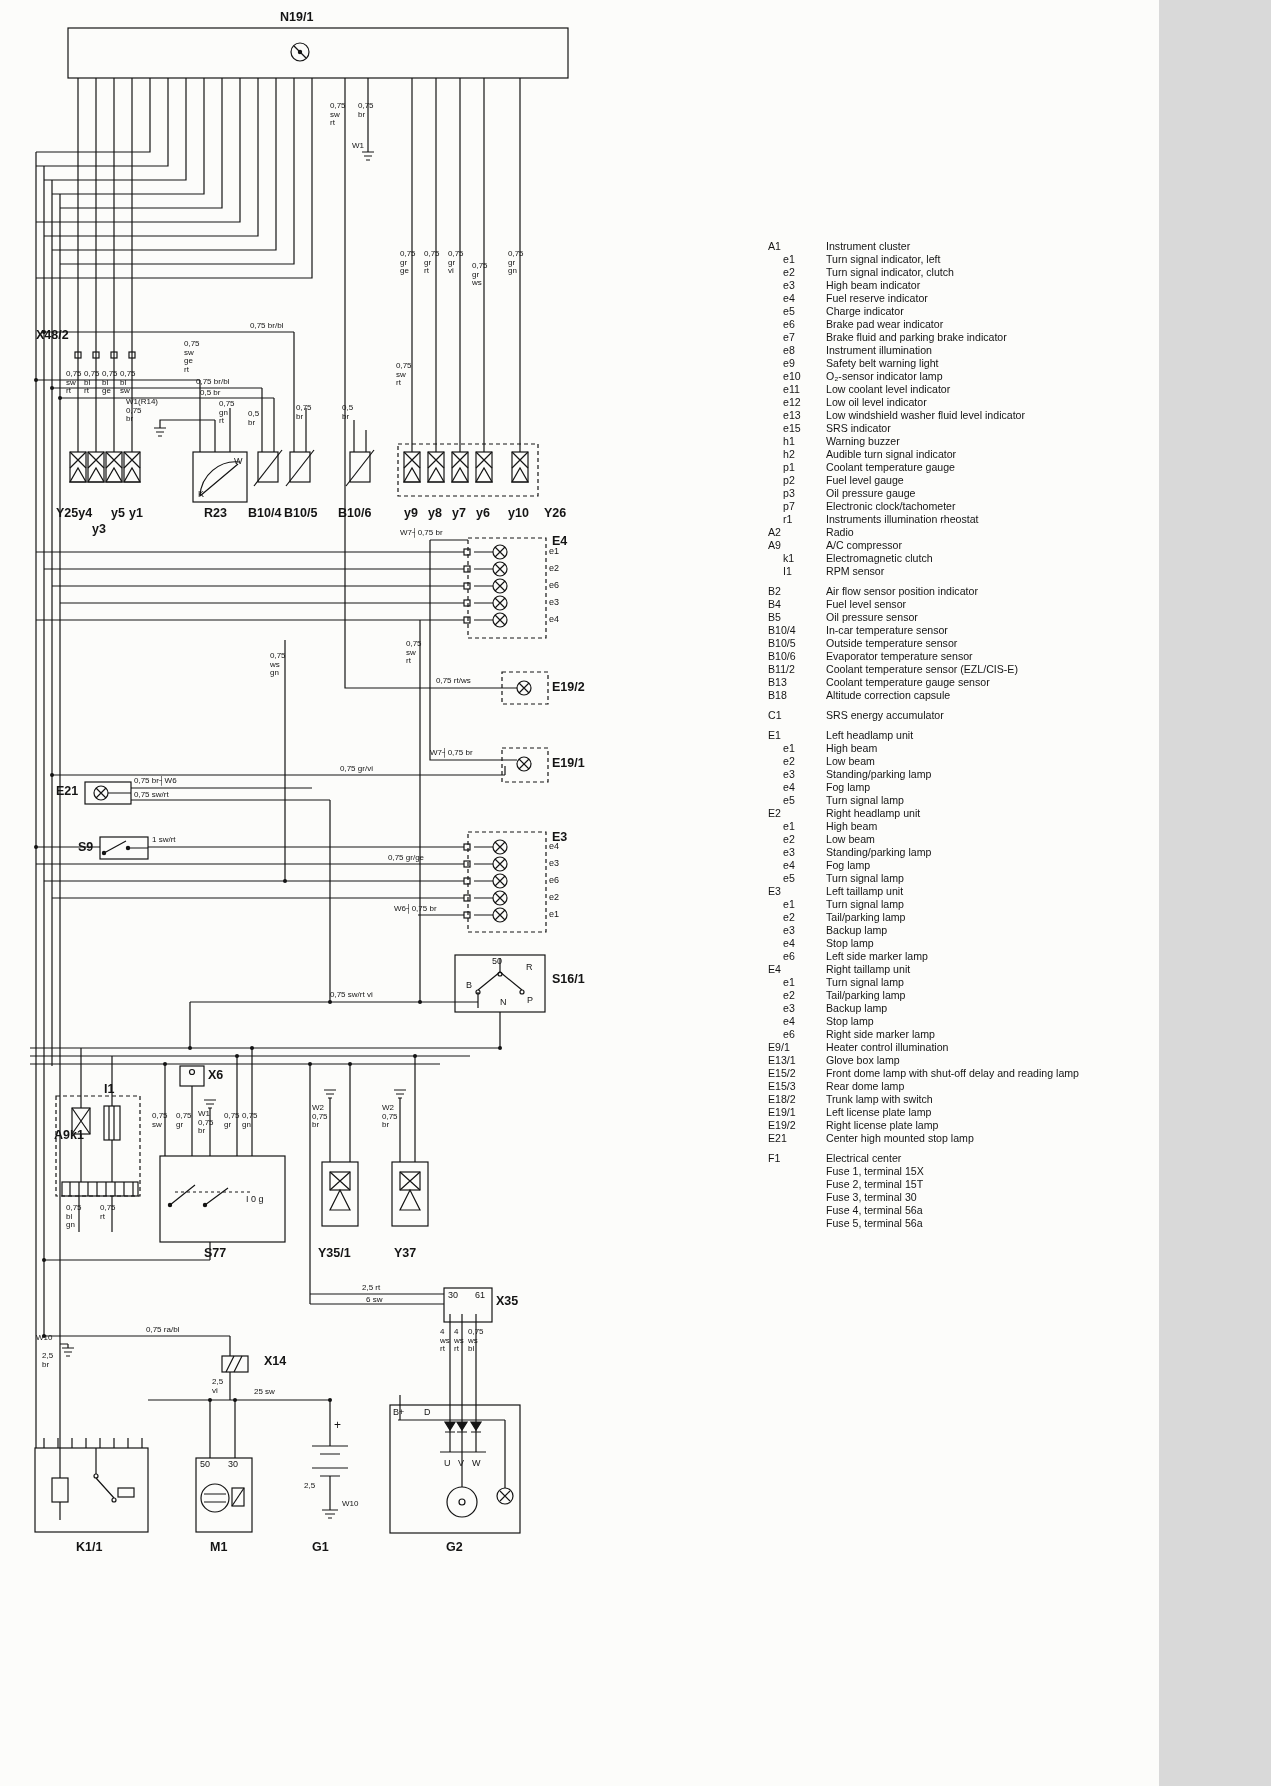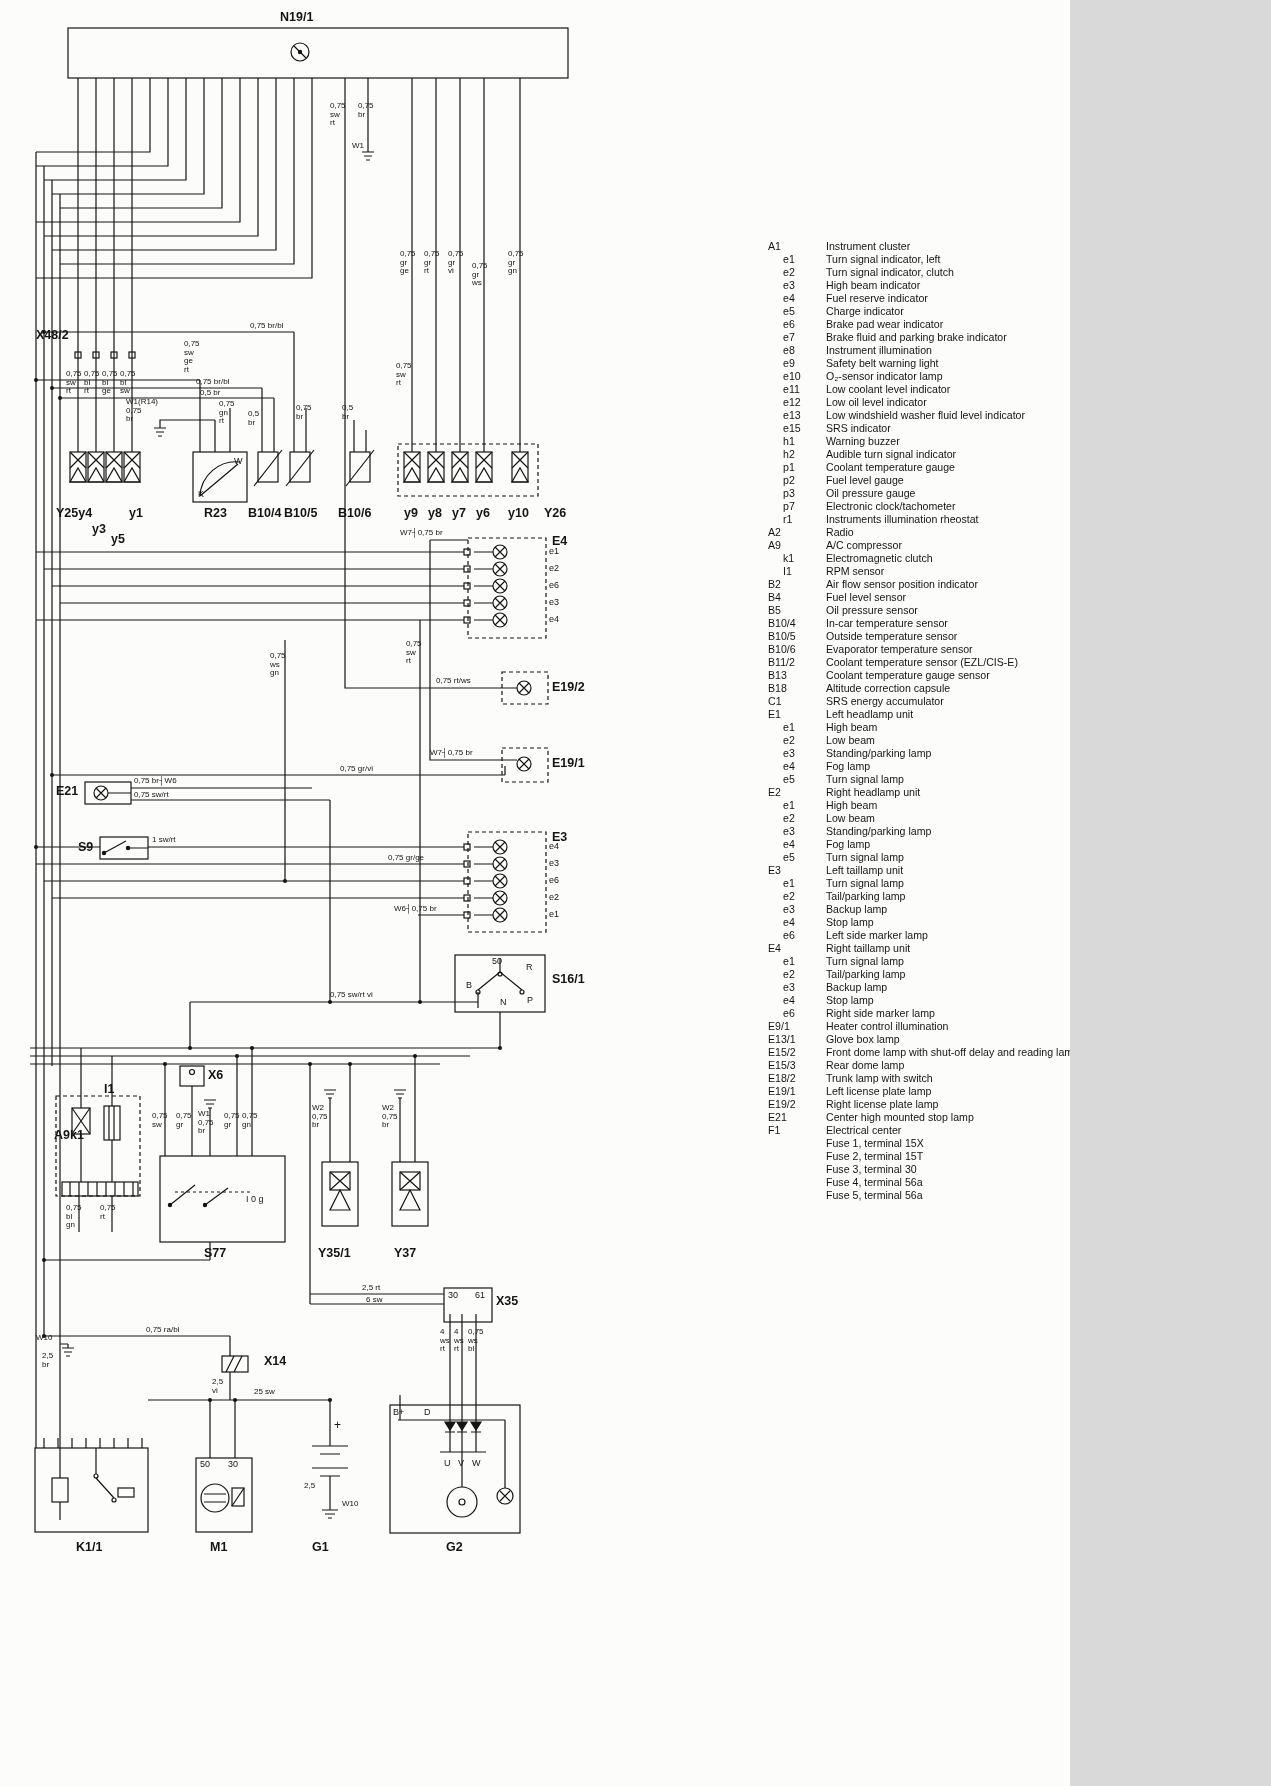--- a/index.html
+++ b/index.html
@@ -1,25 +1,25 @@
 <!DOCTYPE html>
 <html><head>
 <meta charset="utf-8">
 <style>
   html,body{margin:0;padding:0;background:#d9d9d9}
-  .page{position:relative;width:1070px;height:1786px;background:#fcfcfa;color:#141414;
+  .page{position:relative;width:1159px;height:1786px;background:#fcfcfa;color:#141414;
         font-family:"Liberation Sans",sans-serif;overflow:hidden}
   .diagram{position:absolute;left:0;top:0;width:660px;height:1786px}
   svg{position:absolute;left:0;top:0}
   .lbl{position:absolute;white-space:pre-line;font-size:8px;line-height:8.6px;color:#141414}
   .cl{position:absolute;font-weight:bold;font-size:12.5px;white-space:nowrap}
   .sl{position:absolute;font-size:9px;white-space:nowrap}
   .legend{position:absolute;left:768px;top:240px;width:412px;font-size:10.6px;line-height:13px}
   .lrow{display:flex}
-  .lrow.gap{}
+  .lrow.gap{margin-top:7px}
   .lrow.it{}
   .lcode{flex:0 0 58px}
   .lcode.ind{padding-left:15px;box-sizing:border-box}
   .ldesc{flex:1}
 </style>
 </head>
 <body>
 
 <div class="page">
 
@@ -311,21 +311,21 @@
           <circle cx="235" cy="1400" r="2"></circle>
           <circle cx="36" cy="847" r="2"></circle>
         <circle cx="52" cy="775" r="2"></circle>
       </g>
     </svg>
 
     <div class="cl" style="left:280px;top:10px">N19/1</div>
     <div class="cl" style="left:36px;top:328px">X48/2</div>
     <div class="cl" style="left:56px;top:506px">Y25y4</div>
     <div class="cl" style="left:92px;top:522px">y3</div>
-    <div class="cl" style="left:111px;top:532px">y5</div>
+    <div class="cl" style="left:111px;top:506px">y5</div>
     <div class="cl" style="left:129px;top:506px">y1</div>
     <div class="cl" style="left:204px;top:506px">R23</div>
     <div class="cl" style="left:248px;top:506px">B10/4</div>
     <div class="cl" style="left:284px;top:506px">B10/5</div>
     <div class="cl" style="left:338px;top:506px">B10/6</div>
     <div class="cl" style="left:404px;top:506px">y9</div>
     <div class="cl" style="left:428px;top:506px">y8</div>
     <div class="cl" style="left:452px;top:506px">y7</div>
     <div class="cl" style="left:476px;top:506px">y6</div>
     <div class="cl" style="left:508px;top:506px">y10</div>

